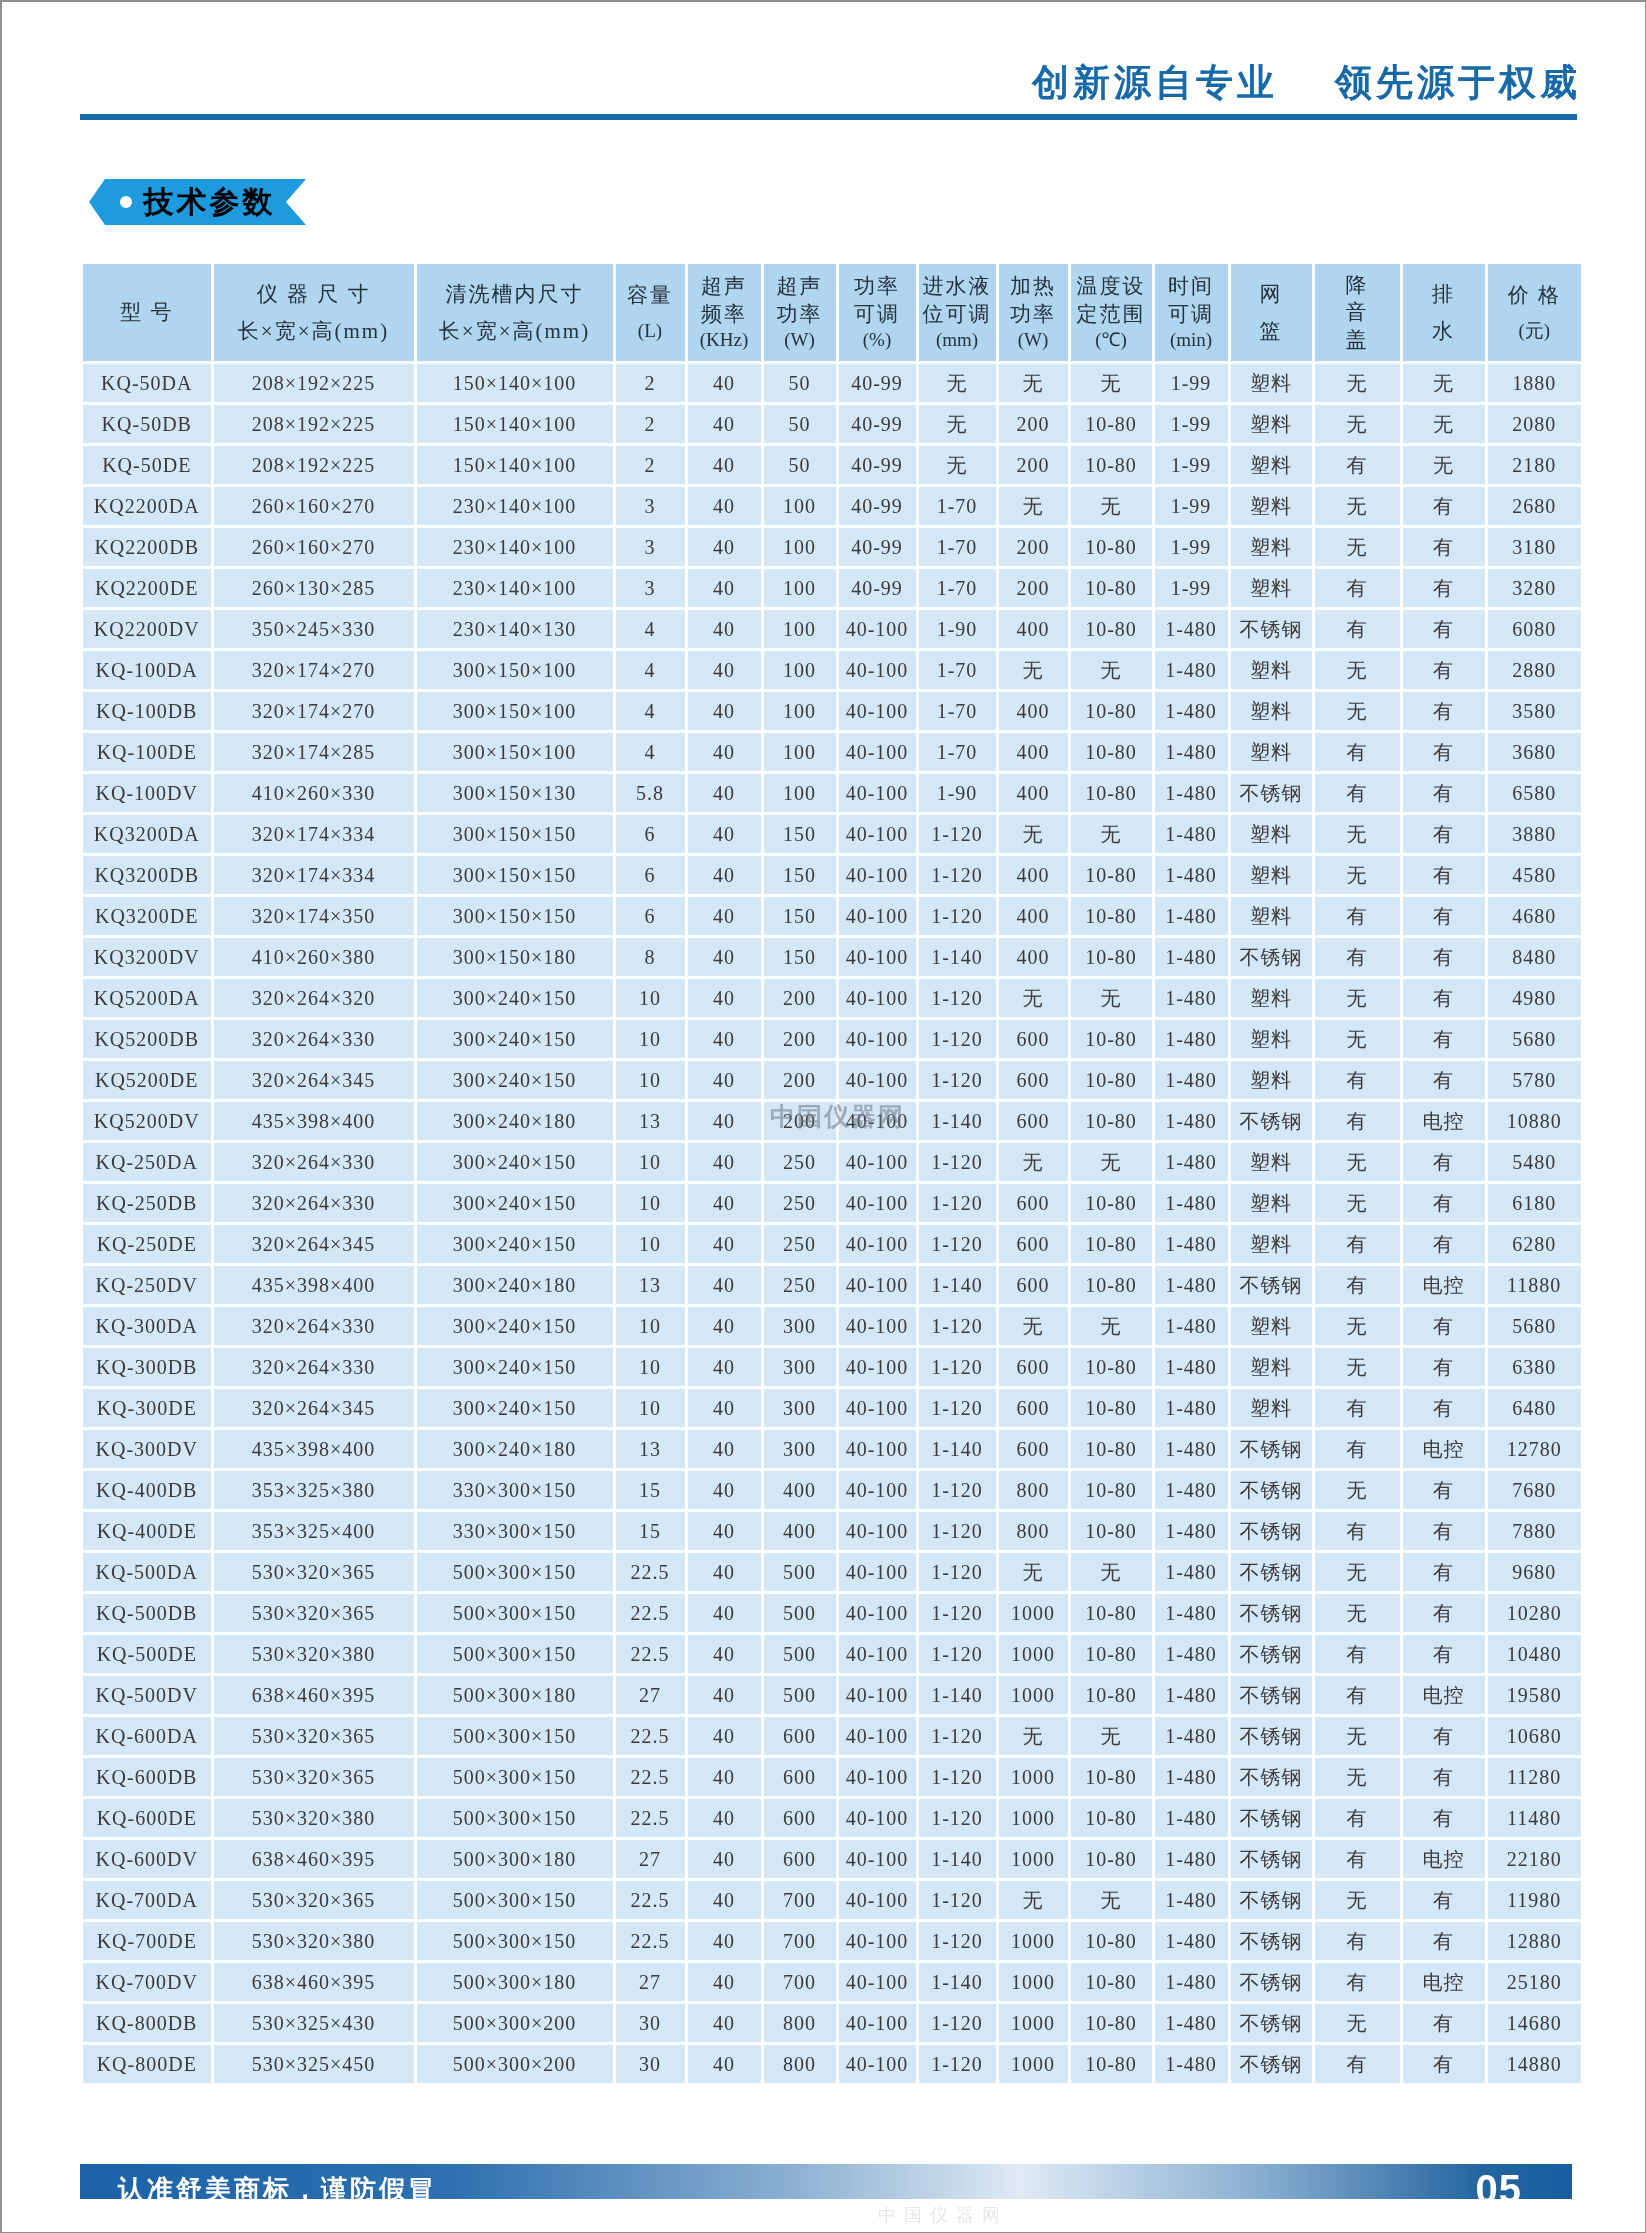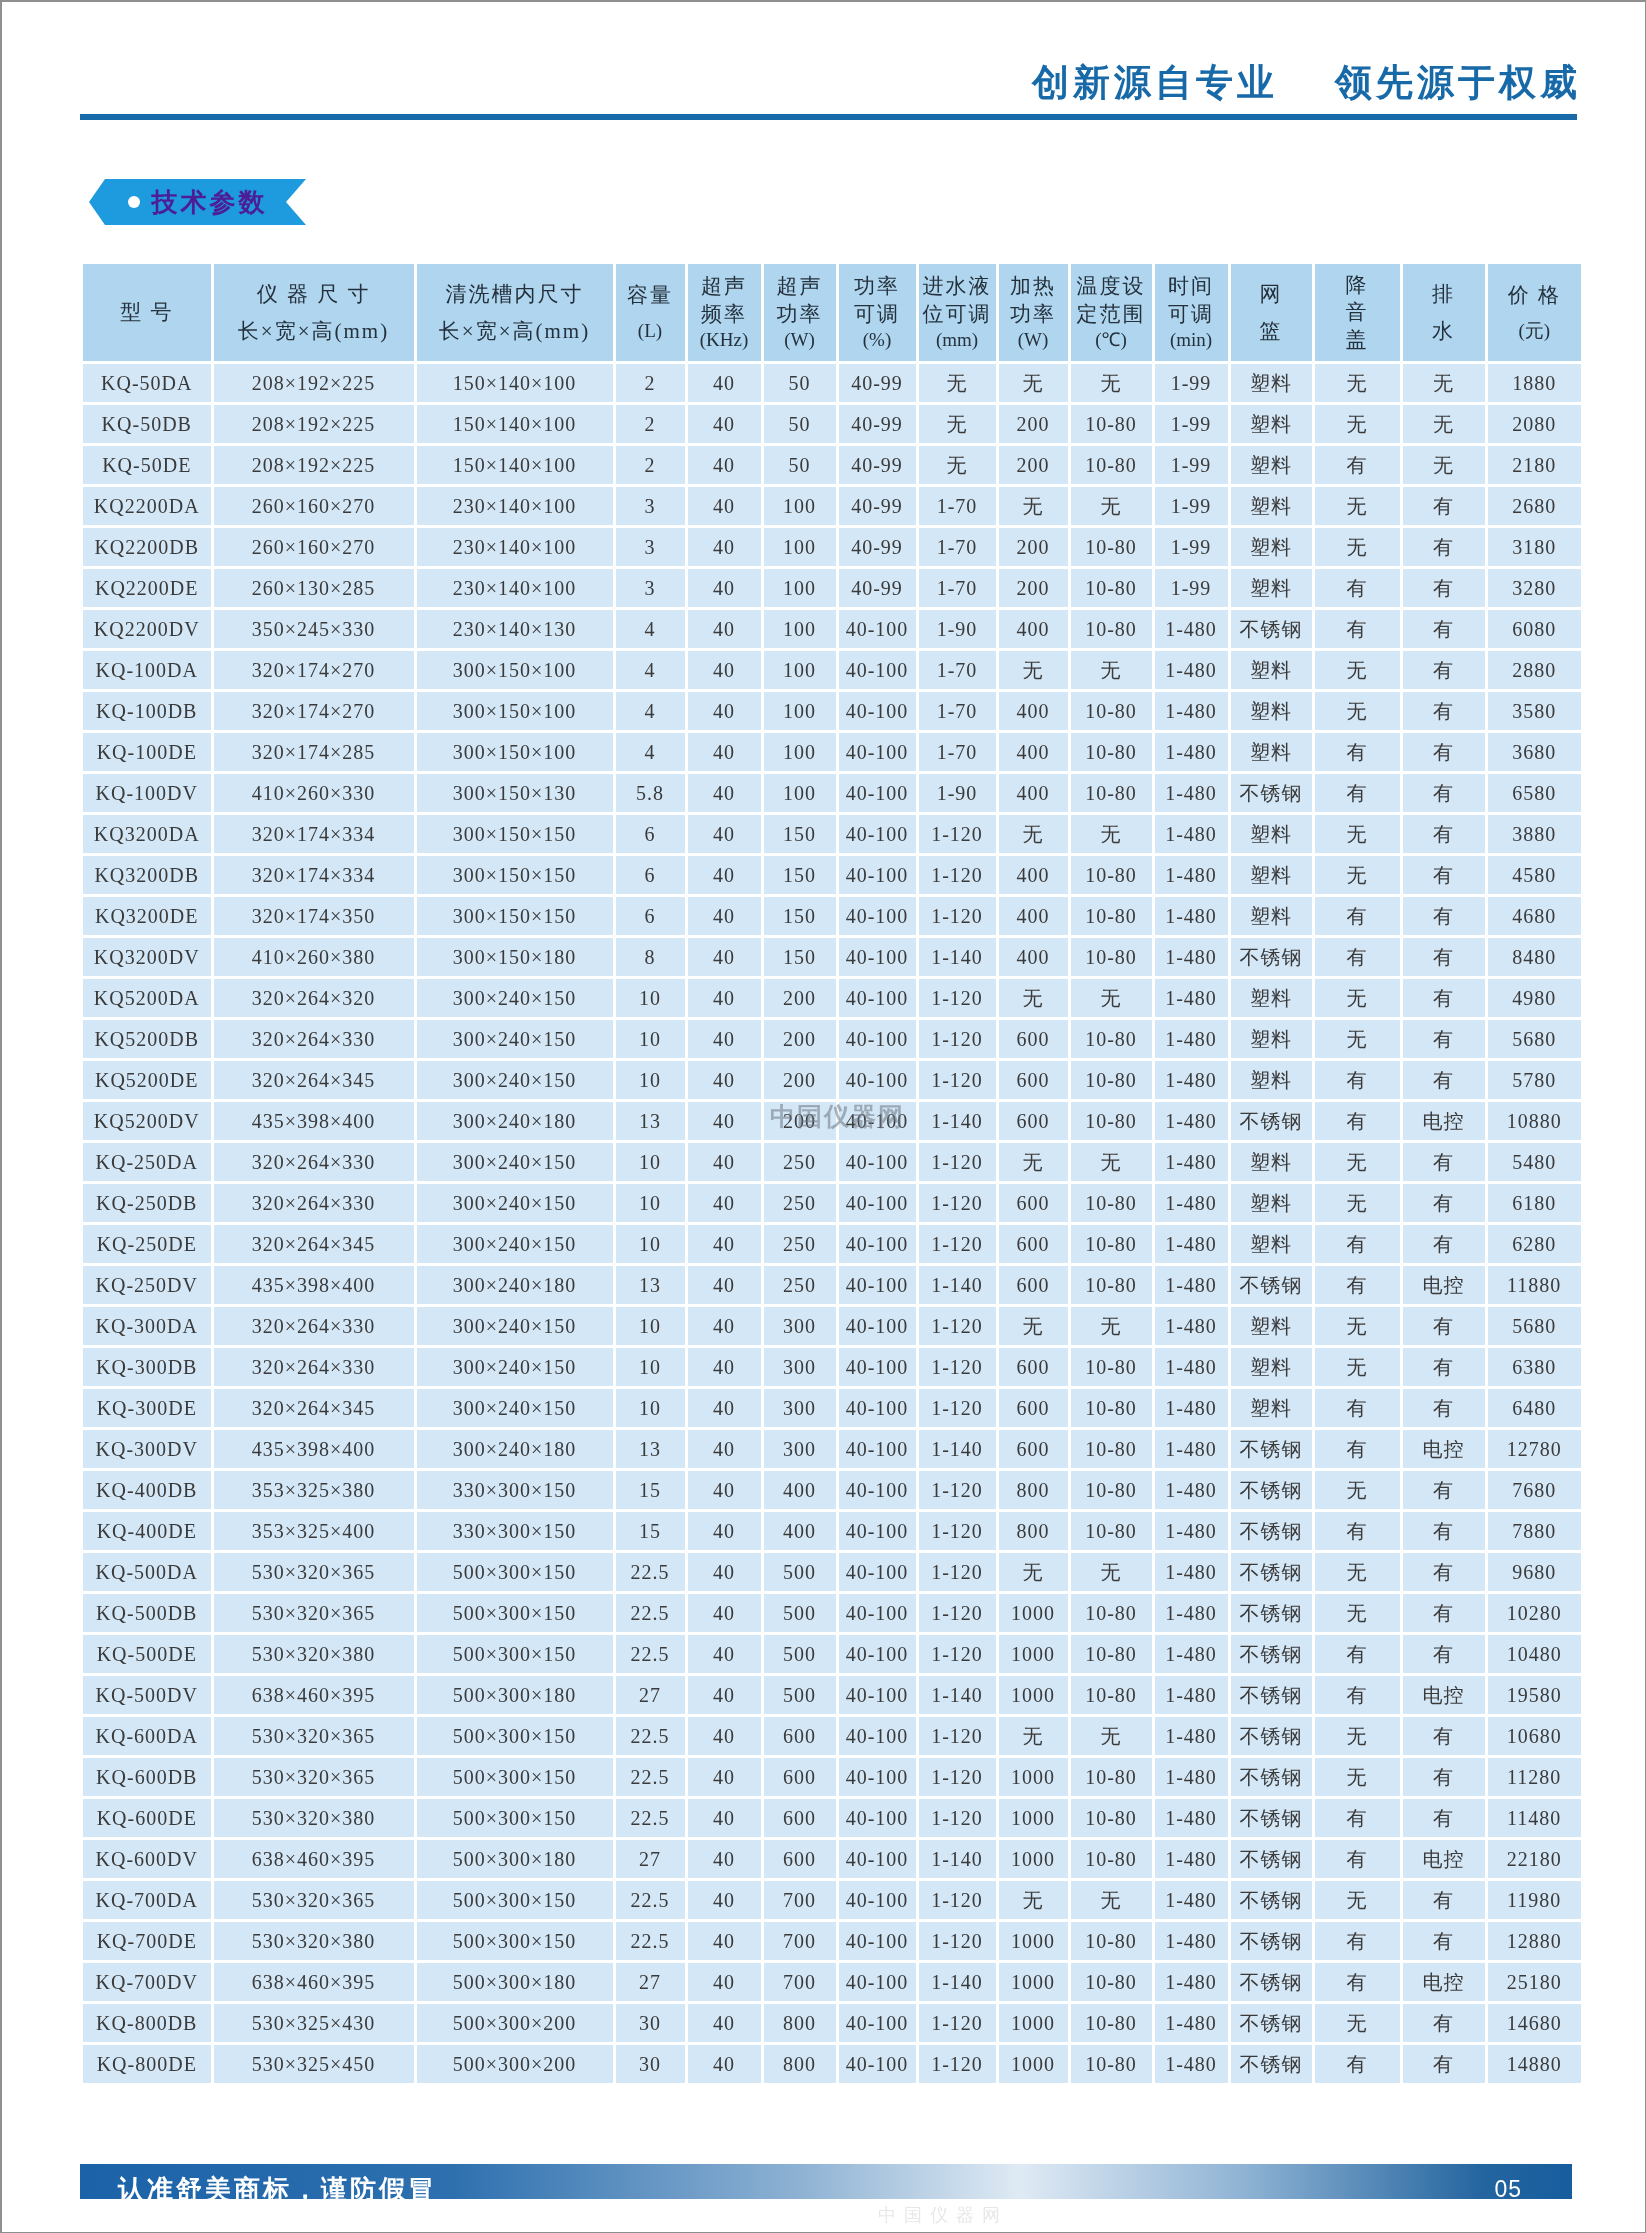--- a/index.html
+++ b/index.html
@@ -12,24 +12,24 @@
     position:absolute; top:56px; right:64px;
     font-size:37px; font-weight:bold; letter-spacing:4px;
     color:var(--accent,#1769a8); white-space:pre;
   }
   .rule {
     position:absolute; left:78px; top:112px; width:1497px; height:6px;
     background:var(--accent,#1769a8);
   }
   .ribbon {
     position:absolute; left:87px; top:177px; width:217px; height:46px;
-    background:var(--ribbon,#1e9ade); color:#4c1d95;
+    background:var(--ribbon,#1e9ade); color:#000000;
     clip-path:polygon(16px 0, 100% 0, calc(100% - 20px) 50%, 100% 100%, 16px 100%, 0 50%);
     display:flex; align-items:center; justify-content:center; gap:12px;
-    font-size:26px; font-weight:bold; letter-spacing:3px;
+    font-size:30px; font-weight:bold; letter-spacing:3px;
   }
   .ribbon .dot { width:12px; height:12px; border-radius:50%; background:#fff; flex:0 0 auto; }
   .spec-table {
     position:absolute; left:81px; top:262px; width:1493px;
     border-collapse:collapse; table-layout:fixed;
     font-family:"Liberation Serif", serif;
   }
   .spec-table th, .spec-table td {
     border-right:3px solid #fff; border-bottom:3px solid #fff;
     padding:0; text-align:center; vertical-align:middle;
@@ -51,21 +51,21 @@
     font-size:25px; font-weight:bold; letter-spacing:2px;
     color:rgba(110,120,132,0.55); pointer-events:none;
   }
   .footer-bar {
     position:absolute; left:78px; top:2162px; width:1492px; height:35px;
     box-sizing:border-box; padding:16px 50px 0 38px;
     display:flex; align-items:center; justify-content:space-between;
     background:linear-gradient(90deg,#1b62a8 0%, #2e70af 25%, #8db1d3 48%, #dfeaf4 63%, #8fb3d4 78%, #24659f 94%, #175d9e 100%);
   }
   .footer-left { color:#fff; font-weight:bold; font-size:26px; letter-spacing:3px; }
-  .footer-page { color:#fff; font-weight:normal; font-size:23px; letter-spacing:1px; }
+  .footer-page { color:#fff; font-weight:bold; font-size:40px; letter-spacing:1px; }
   .watermark-bottom {
     position:absolute; left:876px; top:2201px;
     font-size:18px; letter-spacing:8px;
     color:rgba(140,146,152,0.22); pointer-events:none;
   }
 </style>
 </head>
 <body>
 
 <div class="page">

